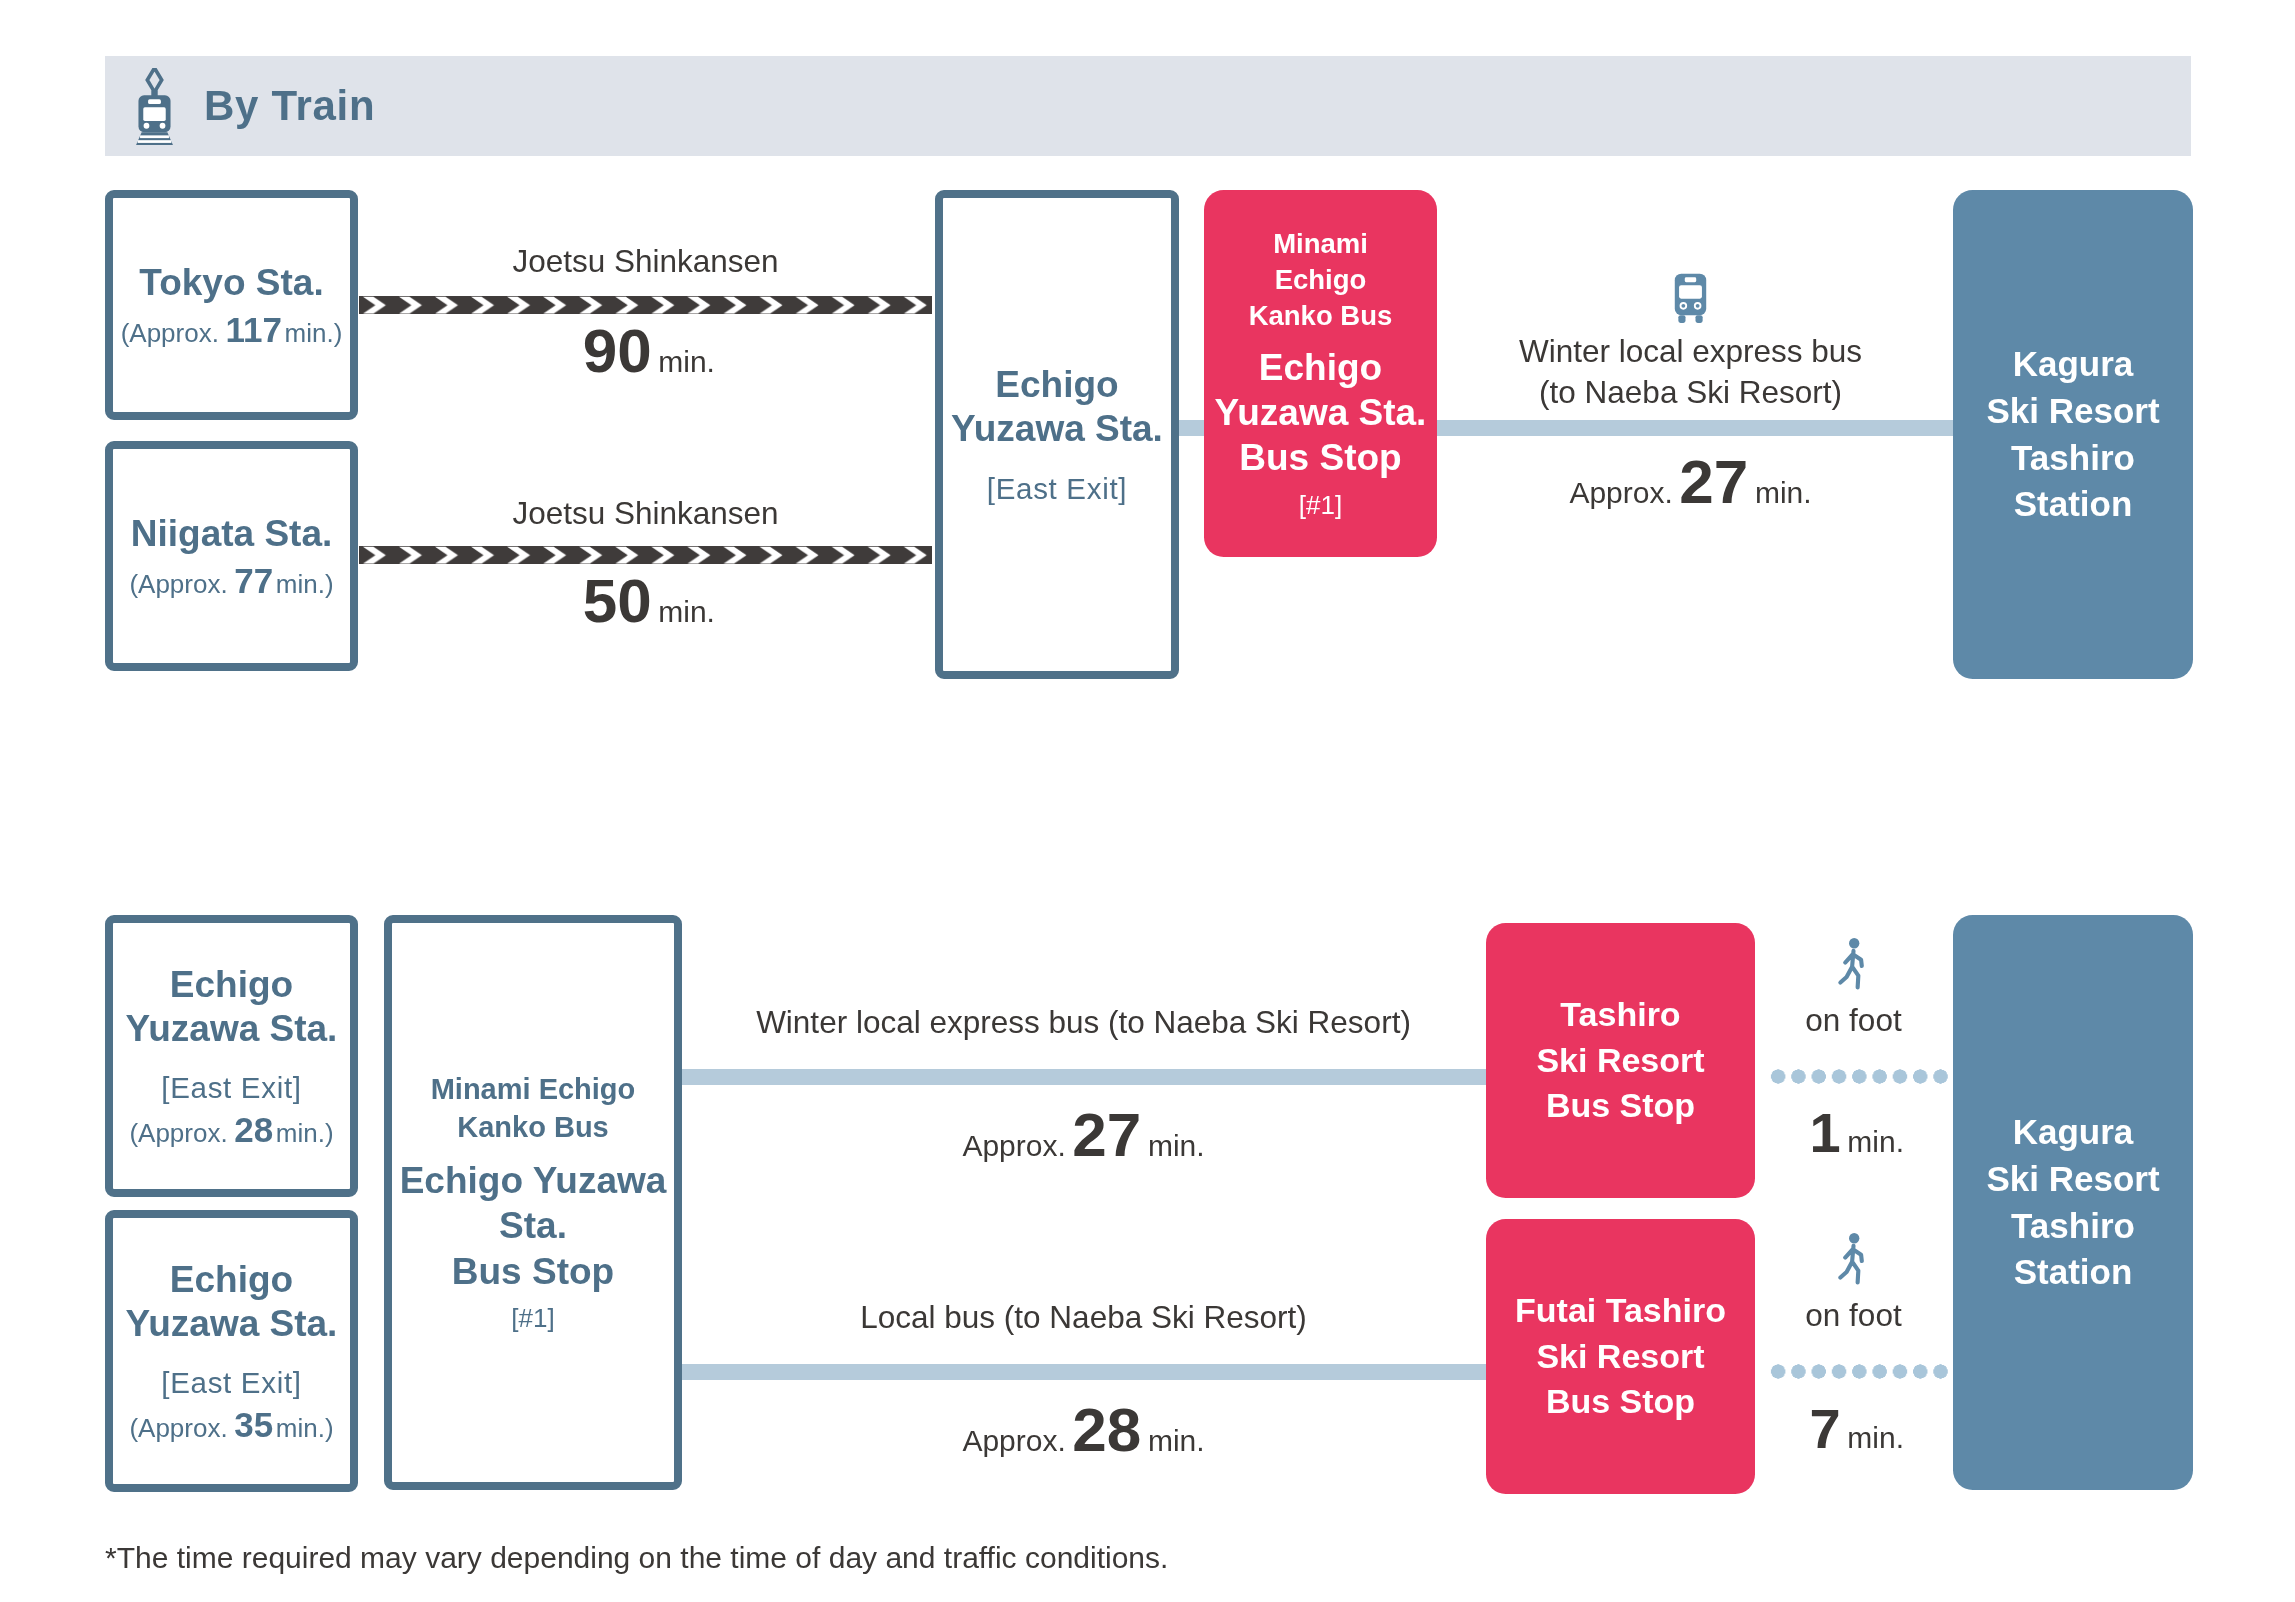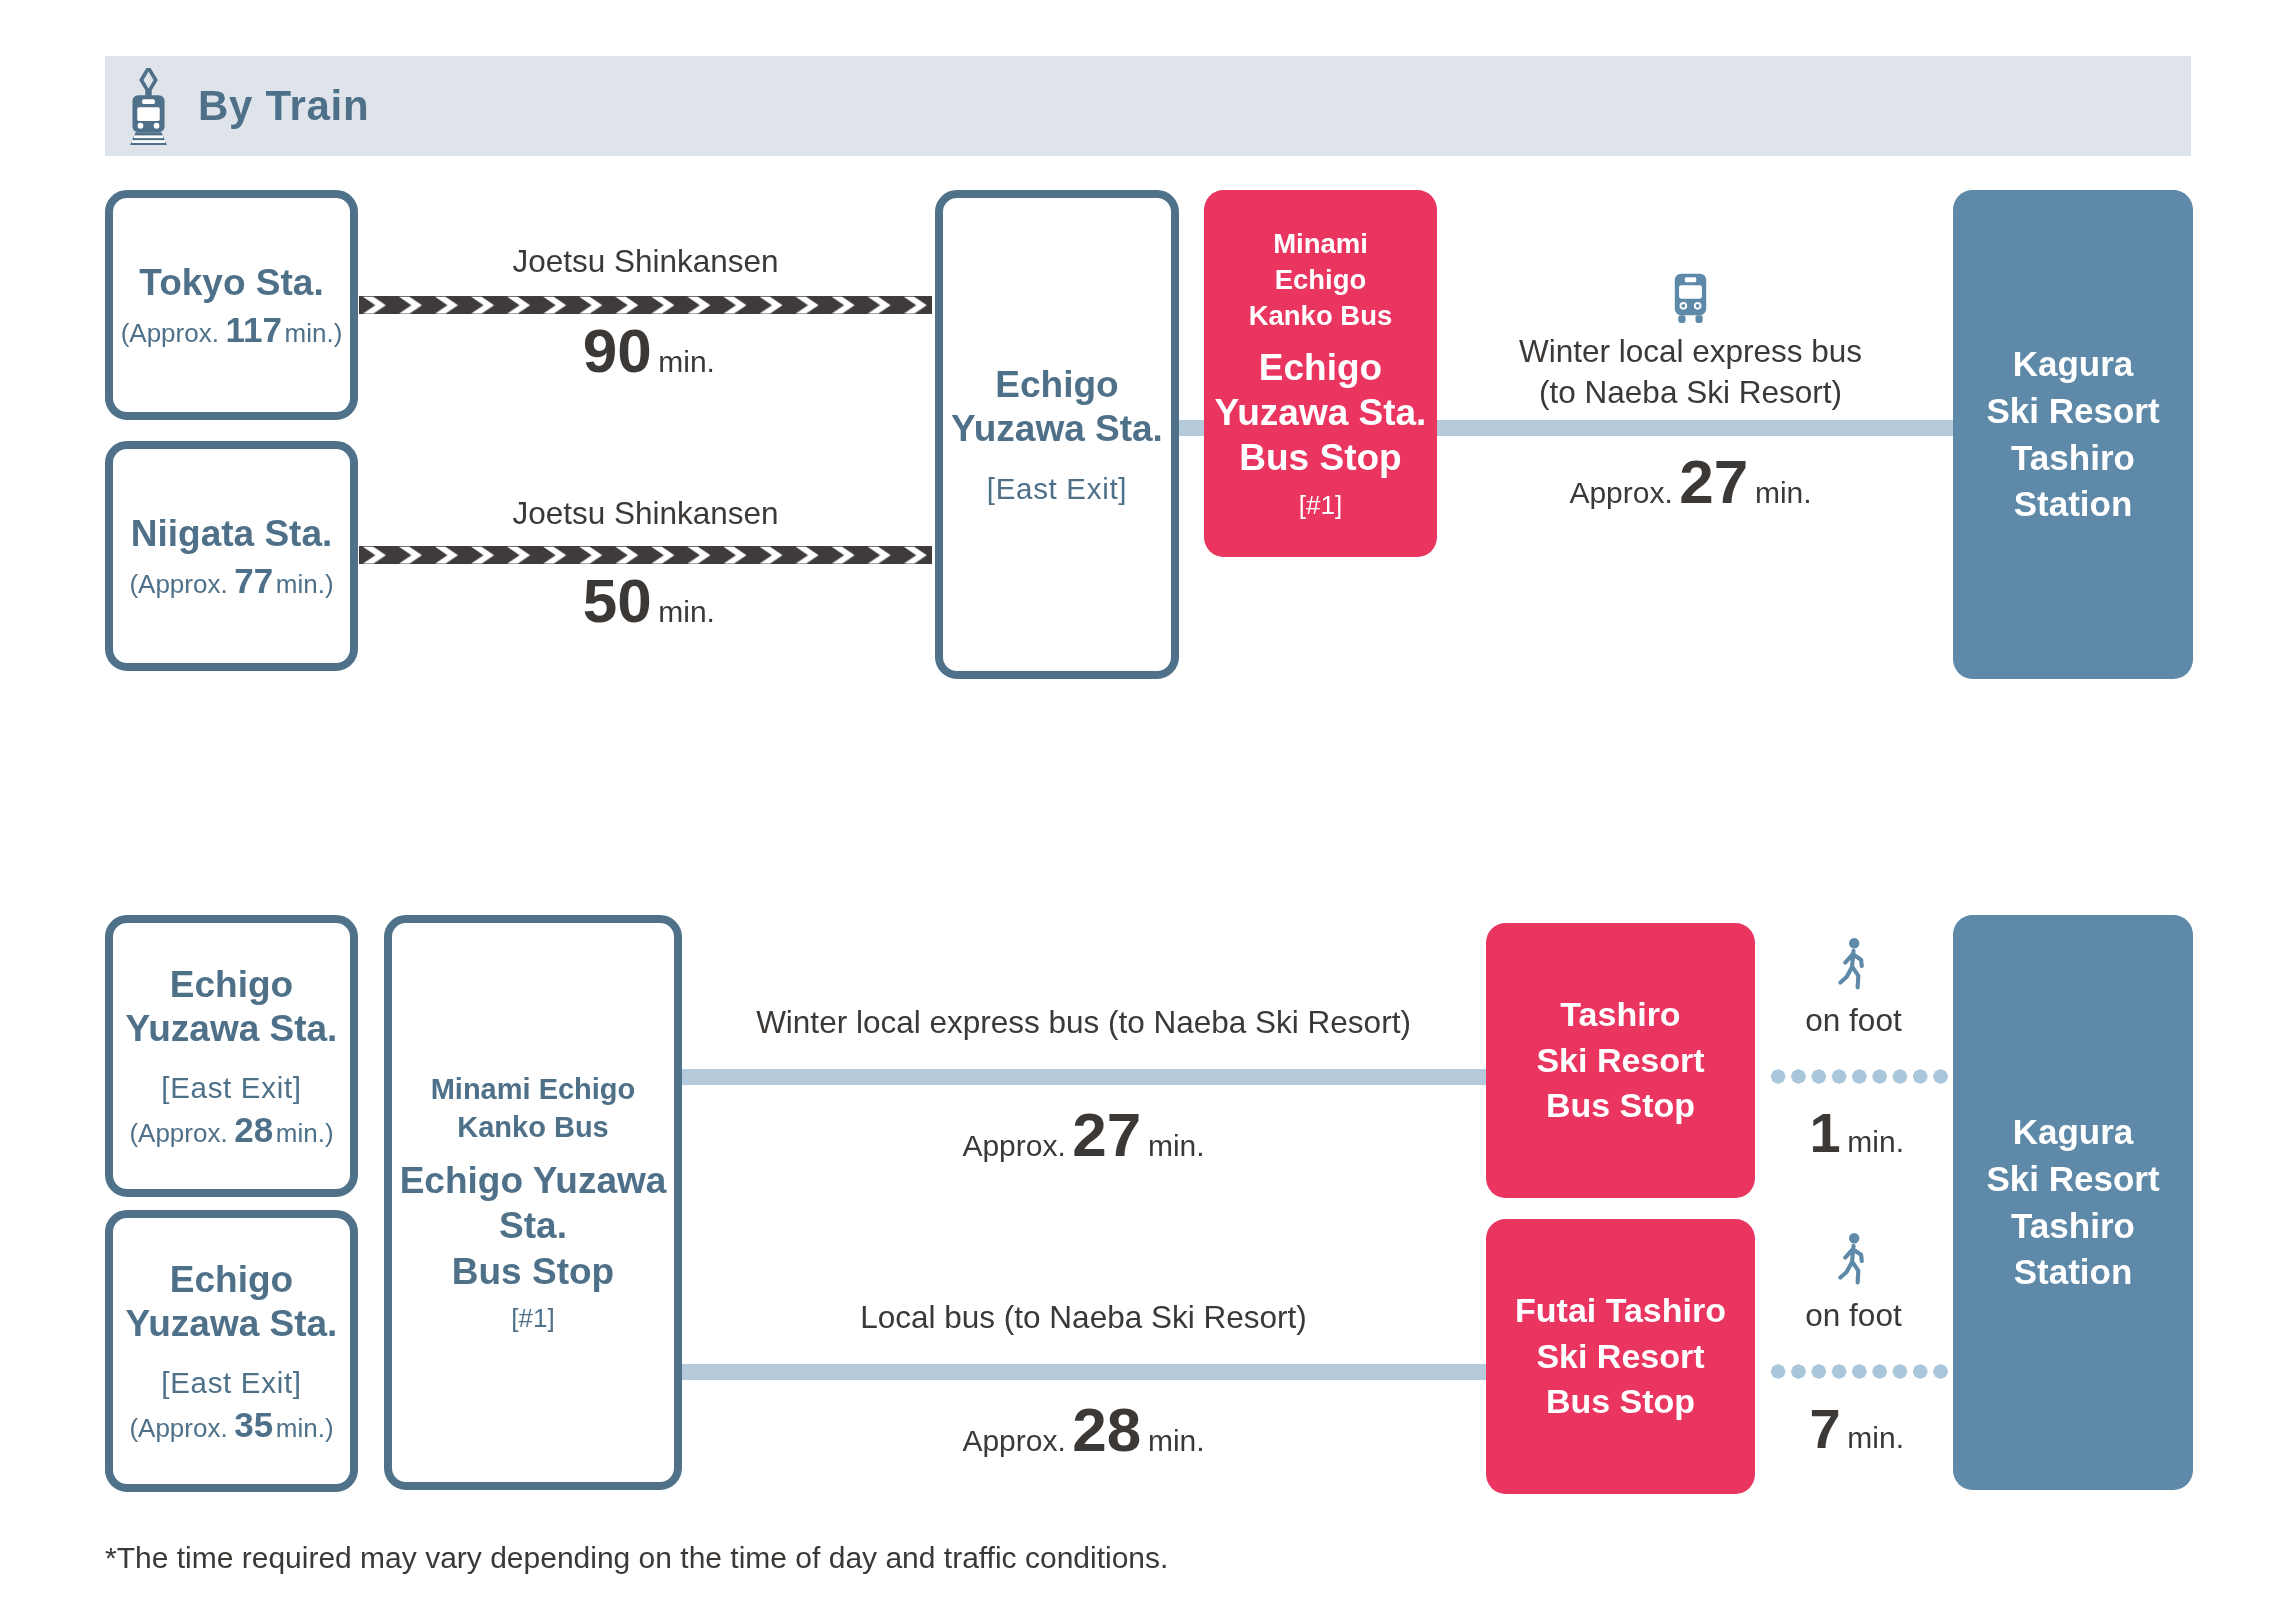--- a/index.html
+++ b/index.html
@@ -1,21 +1,21 @@
 <!DOCTYPE html>
 <html style="font-size:10.5px"><head>
 <meta charset="utf-8">
 <style>
   html,body{margin:0;padding:0;background:#ffffff;}
   body{font-family:"Liberation Sans","DejaVu Sans",sans-serif;}
   #canvas{position:relative;width:2295px;height:1602px;background:#ffffff;overflow:hidden;}
   .abs{position:absolute;box-sizing:border-box;}
-  .hdr{background:#dfe3ea;display:flex;align-items:center;padding-left:19px;}
+  .hdr{background:#dfe3ea;display:flex;align-items:center;padding-left:25px;}
   .hdr-title{font-size:42px;font-weight:700;color:#4e7089;margin-left:25px;letter-spacing:0.7px;}
-  .box-outline{background:#ffffff;border:8.5px solid #4f7189;border-radius:22px;display:flex;flex-direction:column;
+  .box-outline{background:#ffffff;border:8.5px solid #4f7189;border-radius:9px;display:flex;flex-direction:column;
     align-items:center;justify-content:center;text-align:center;color:#4e7089;}
   .station-name{font-size:37px;font-weight:700;line-height:1.18;}
   .exit-label{font-size:29.5px;font-weight:400;margin-top:21px;letter-spacing:0.7px;}
   .note-row{display:flex;align-items:baseline;justify-content:center;font-size:26px;font-weight:400;margin-top:6.6px;}
   .note-num{font-size:35px;font-weight:700;margin:0 2.6px 0 6.6px;line-height:1;}
   .pink-box{background:#e93560;border-radius:19.7px;color:#ffffff;display:flex;flex-direction:column;
     align-items:center;justify-content:center;text-align:center;}
   .blue-box{background:#5e89a8;border-radius:19.7px;color:#ffffff;display:flex;align-items:center;justify-content:center;
     text-align:center;font-size:35px;font-weight:700;line-height:1.34;}
   .preline{white-space:pre-line;}

